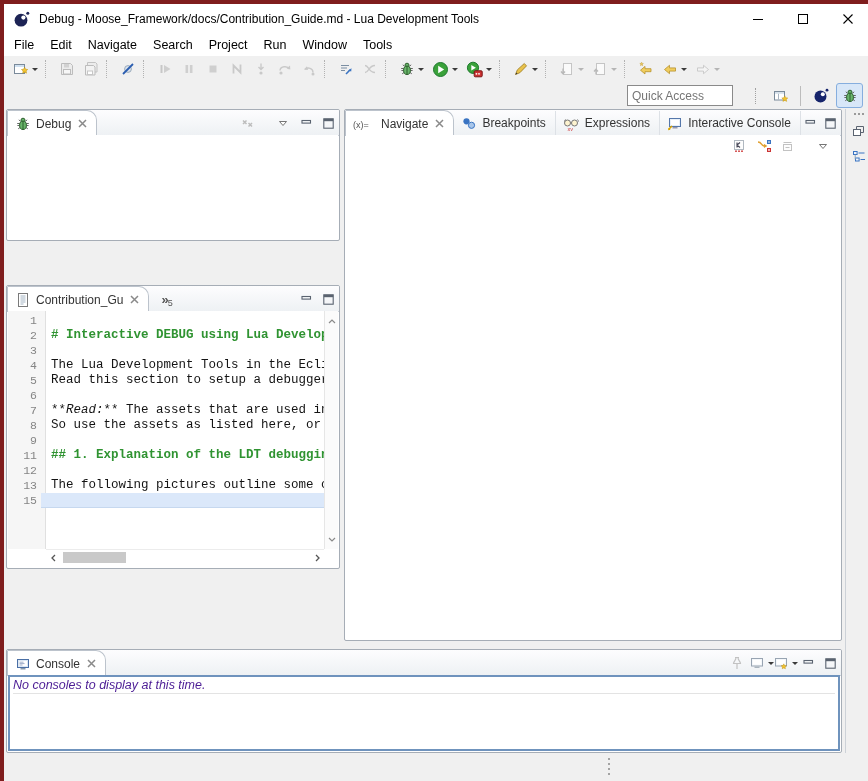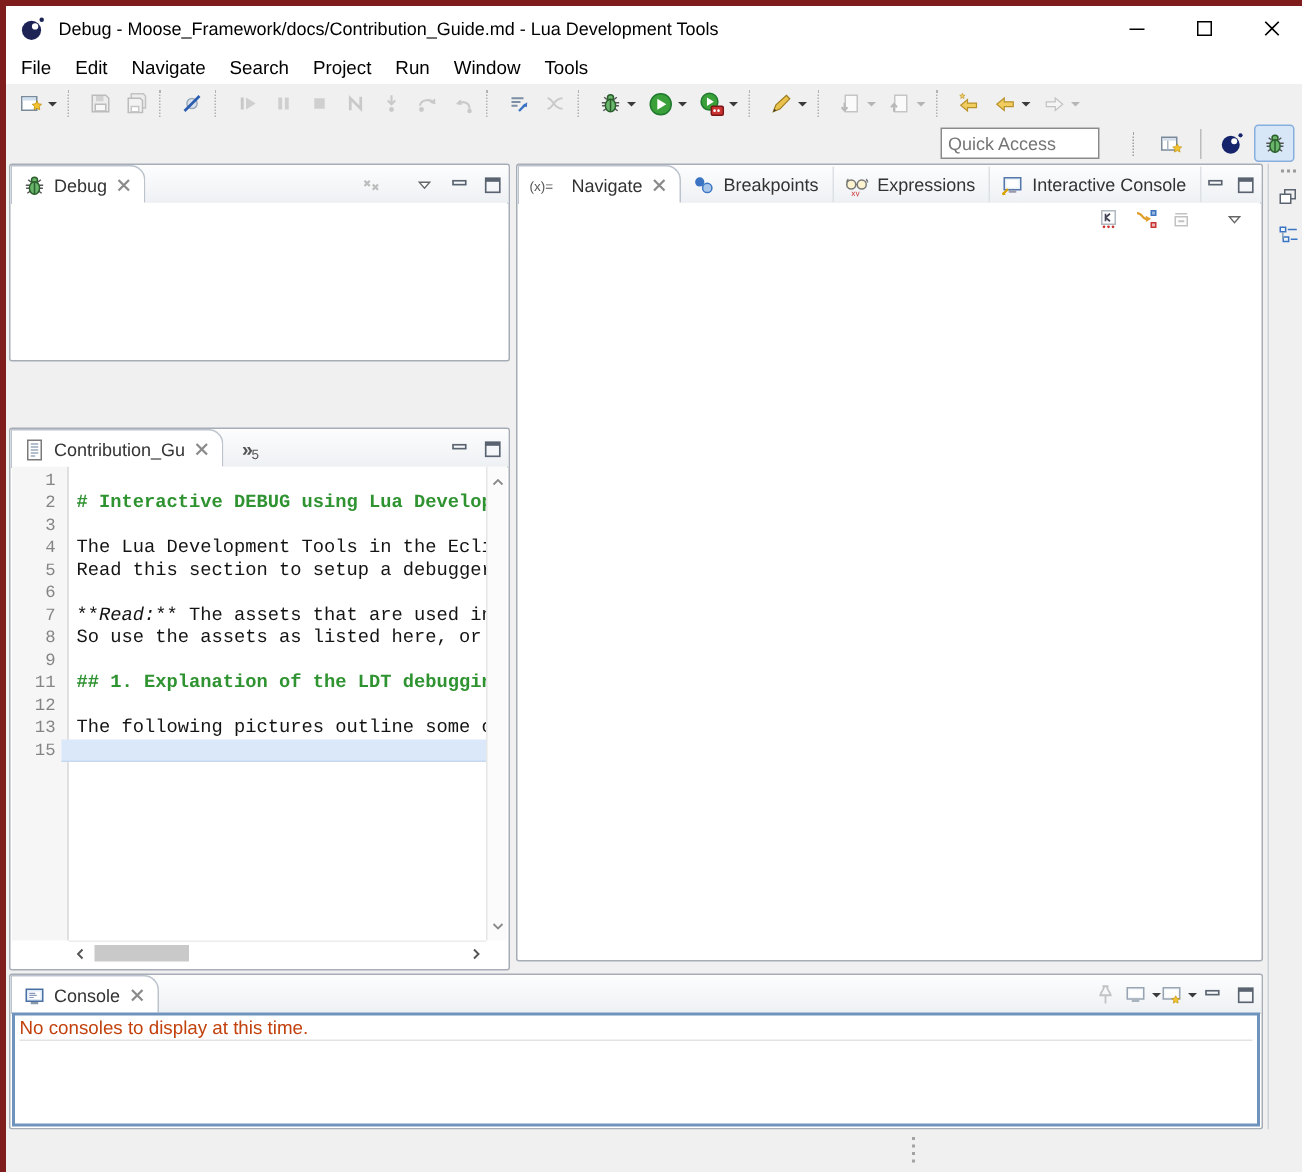--- a/index.html
+++ b/index.html
@@ -58,21 +58,21 @@
   .sb-arrow{width:14px;height:14px;display:flex;align-items:center;justify-content:center;flex:none;}
   #editor-hsb .sb-arrow.right{margin-left:auto;}
   .chevrons{font-size:13px;color:#555;display:flex;align-items:flex-start;margin-left:12px;margin-bottom:3px;}
   .chevrons .chv{font-weight:bold;letter-spacing:-1px;}
   .chevrons .cnt{font-size:9px;margin-top:6px;}
 
   
   #vars-toolbar{position:absolute;left:1px;right:1px;top:25px;height:24px;background:#fff;display:flex;align-items:center;justify-content:flex-end;padding-right:5px;box-sizing:border-box;}
 
   
-  #console-body{position:absolute;left:1px;right:1px;top:25px;bottom:1px;border:2px solid #6f93bd;background:#fff;box-sizing:border-box;font-size:12.5px;color:#c2410c;padding:1px 3px;}
+  #console-body{position:absolute;left:1px;right:1px;top:25px;bottom:1px;border:2px solid #6f93bd;background:#fff;box-sizing:border-box;font-size:12.5px;color:#4c1d95;padding:1px 3px;font-style:italic;}
   #console-msg{display:block;border-bottom:1px solid #e3e3e3;padding-bottom:1px;}
 
   
   #right-strip{position:absolute;left:841px;top:105px;width:25px;height:644px;border-left:1px solid #cdd2d8;display:flex;flex-direction:column;align-items:center;}
   #right-strip .hgrip{width:10px;border-top:2px dotted #9a9a9a;margin:4px 0 3px 0;}
   .sbtn{width:20px;height:20px;display:flex;align-items:center;justify-content:center;margin:3px 0;}
 
   
   #statusbar{position:absolute;left:0;top:749px;width:100%;height:30px;background:#f0f0f0;}
   #status-grip{position:absolute;left:604px;top:5px;display:flex;flex-direction:column;gap:3px;}
@@ -413,21 +413,21 @@
             <svg width="13" height="13">
               <rect x="1.8" y="1.8" width="9.4" height="9.4" fill="none" stroke="#5a6370" stroke-width="1.1"></rect>
               <rect x="1.8" y="1.8" width="9.4" height="2.4" fill="#5a6370"></rect>
             </svg>
           </span>
         </span>
       </div>
     <div style="position:absolute;inset:25px 1px 1px 1px;background:#fff;"></div>
   </div>
 
-  <div class="view" id="editor-view" style="left:2px;top:281px;width:334px;height:362px;">
+  <div class="view" id="editor-view" style="left:2px;top:281px;width:334px;height:284px;">
     <div class="tabstrip" id="editor-tabstrip">
         <div class="tab active">
           <span class="ico">
             <svg width="16" height="16">
               <rect x="3.5" y="1.5" width="9" height="13" fill="#fff" stroke="#7a7a7a"></rect>
               <path d="M5.5 4h5M5.5 6h5M5.5 8h5M5.5 10h5M5.5 12h3" stroke="#9aabbc" stroke-width="0.9"></path>
             </svg>
           </span>
           <span class="tlabel">Contribution_Gu</span>
           <span class="tclose">

